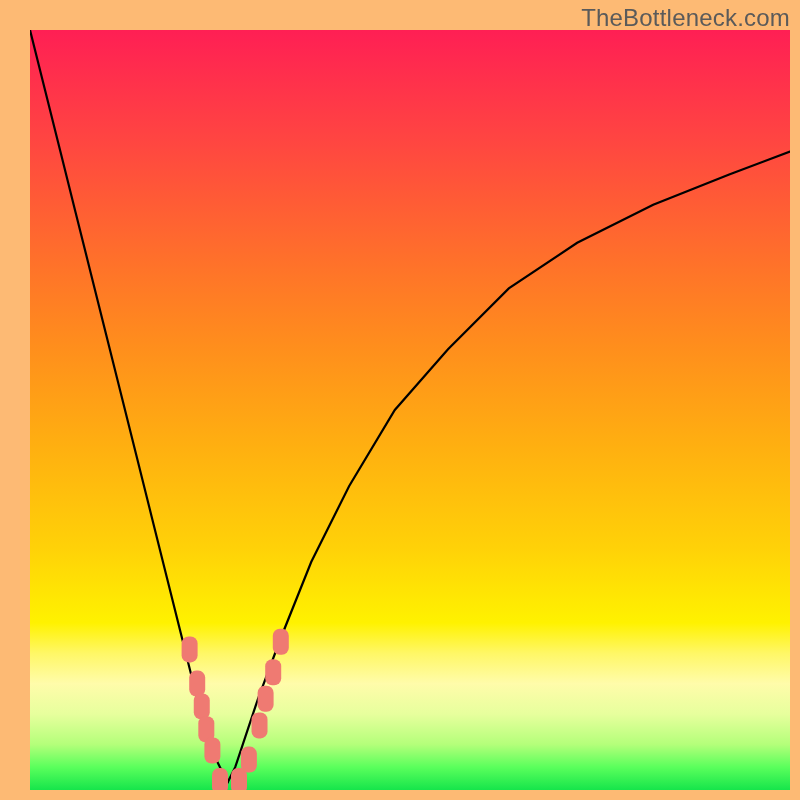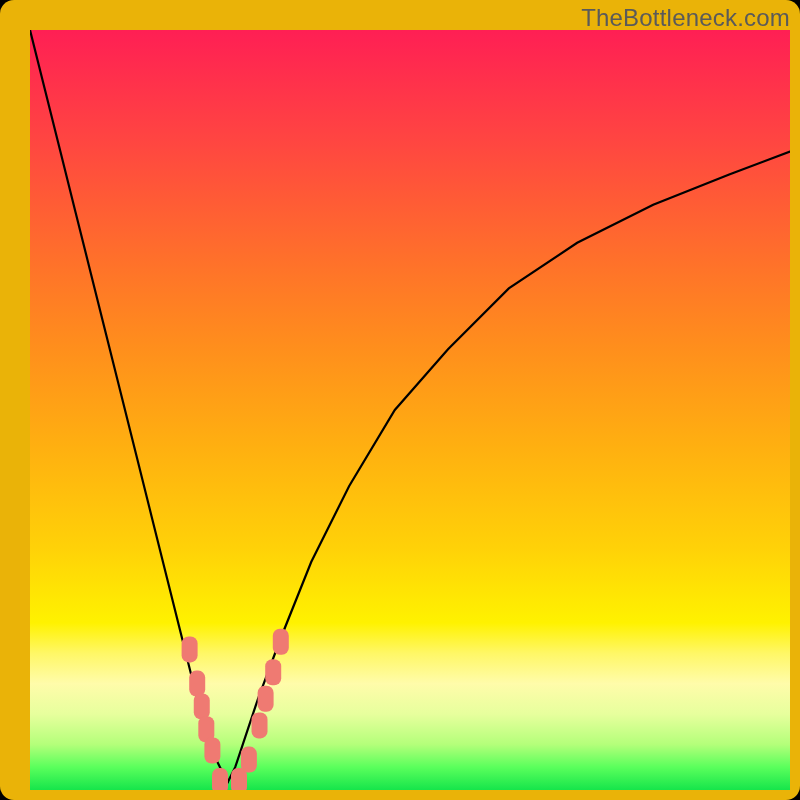--- a/index.html
+++ b/index.html
@@ -8,22 +8,21 @@
     width: 800px;
     height: 800px;
     background: #000;
     overflow: hidden;
     font-family: Arial, Helvetica, sans-serif;
   }
   .frame {
     position: relative;
     width: 800px;
     height: 800px;
-    background: #eab308;
-    border-radius: 14px;
+    background: #fdba74;
   }
   .watermark {
     position: absolute;
     top: 4px;
     right: 10px;
     color: #5a5a5a;
     font-size: 24px;
     font-weight: 500;
     letter-spacing: 0.2px;
     z-index: 50;

